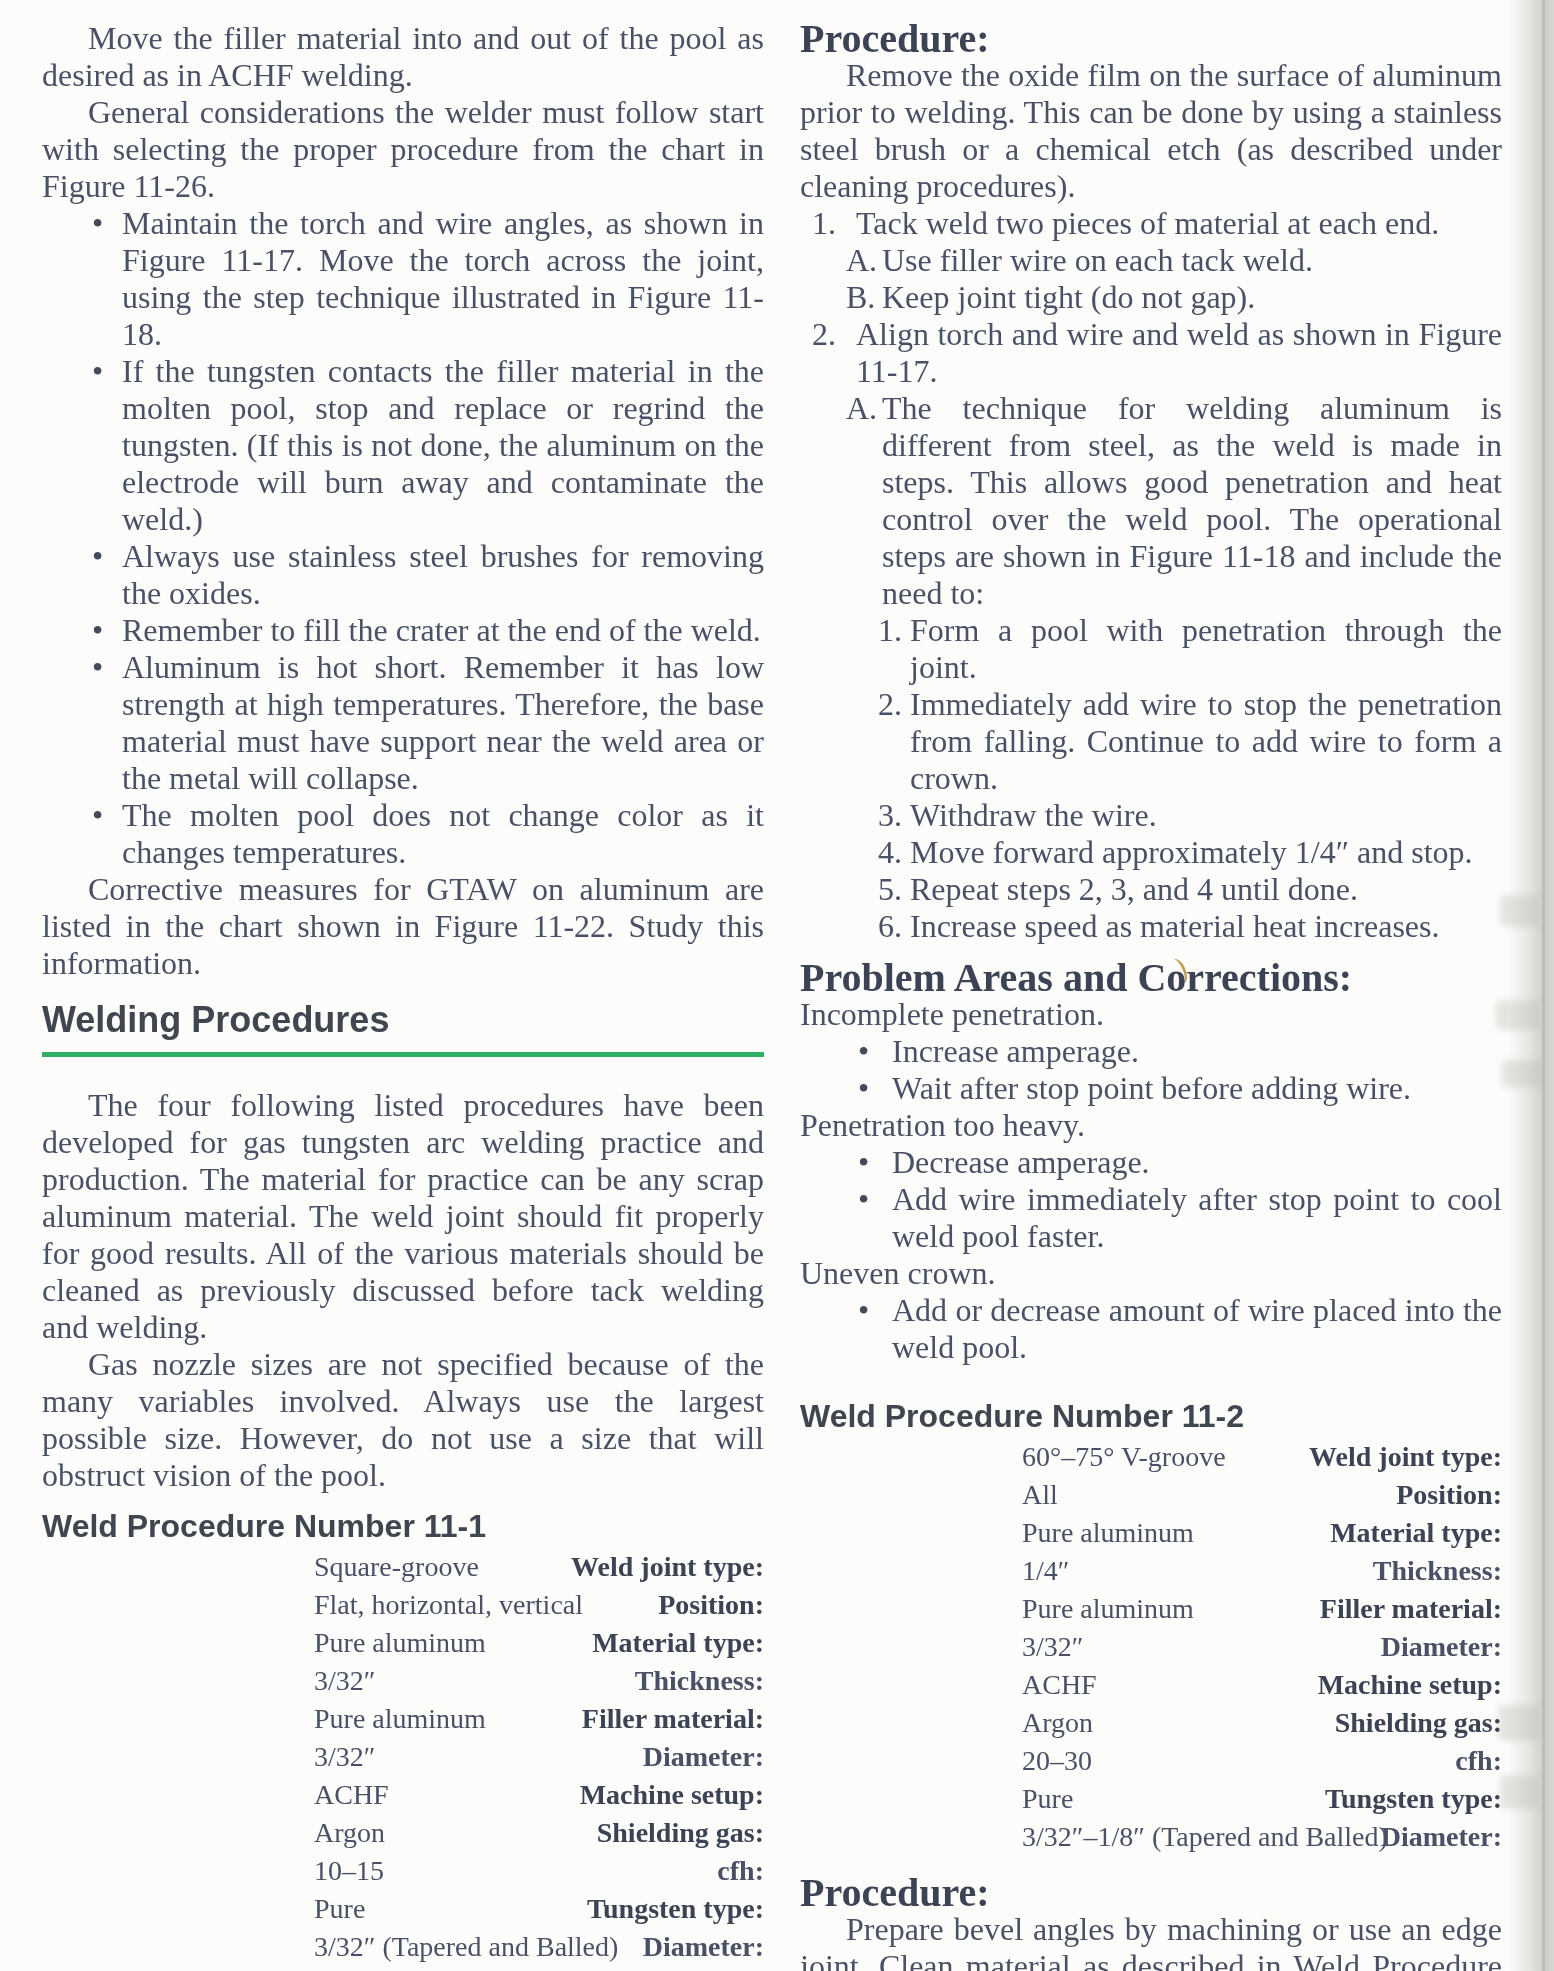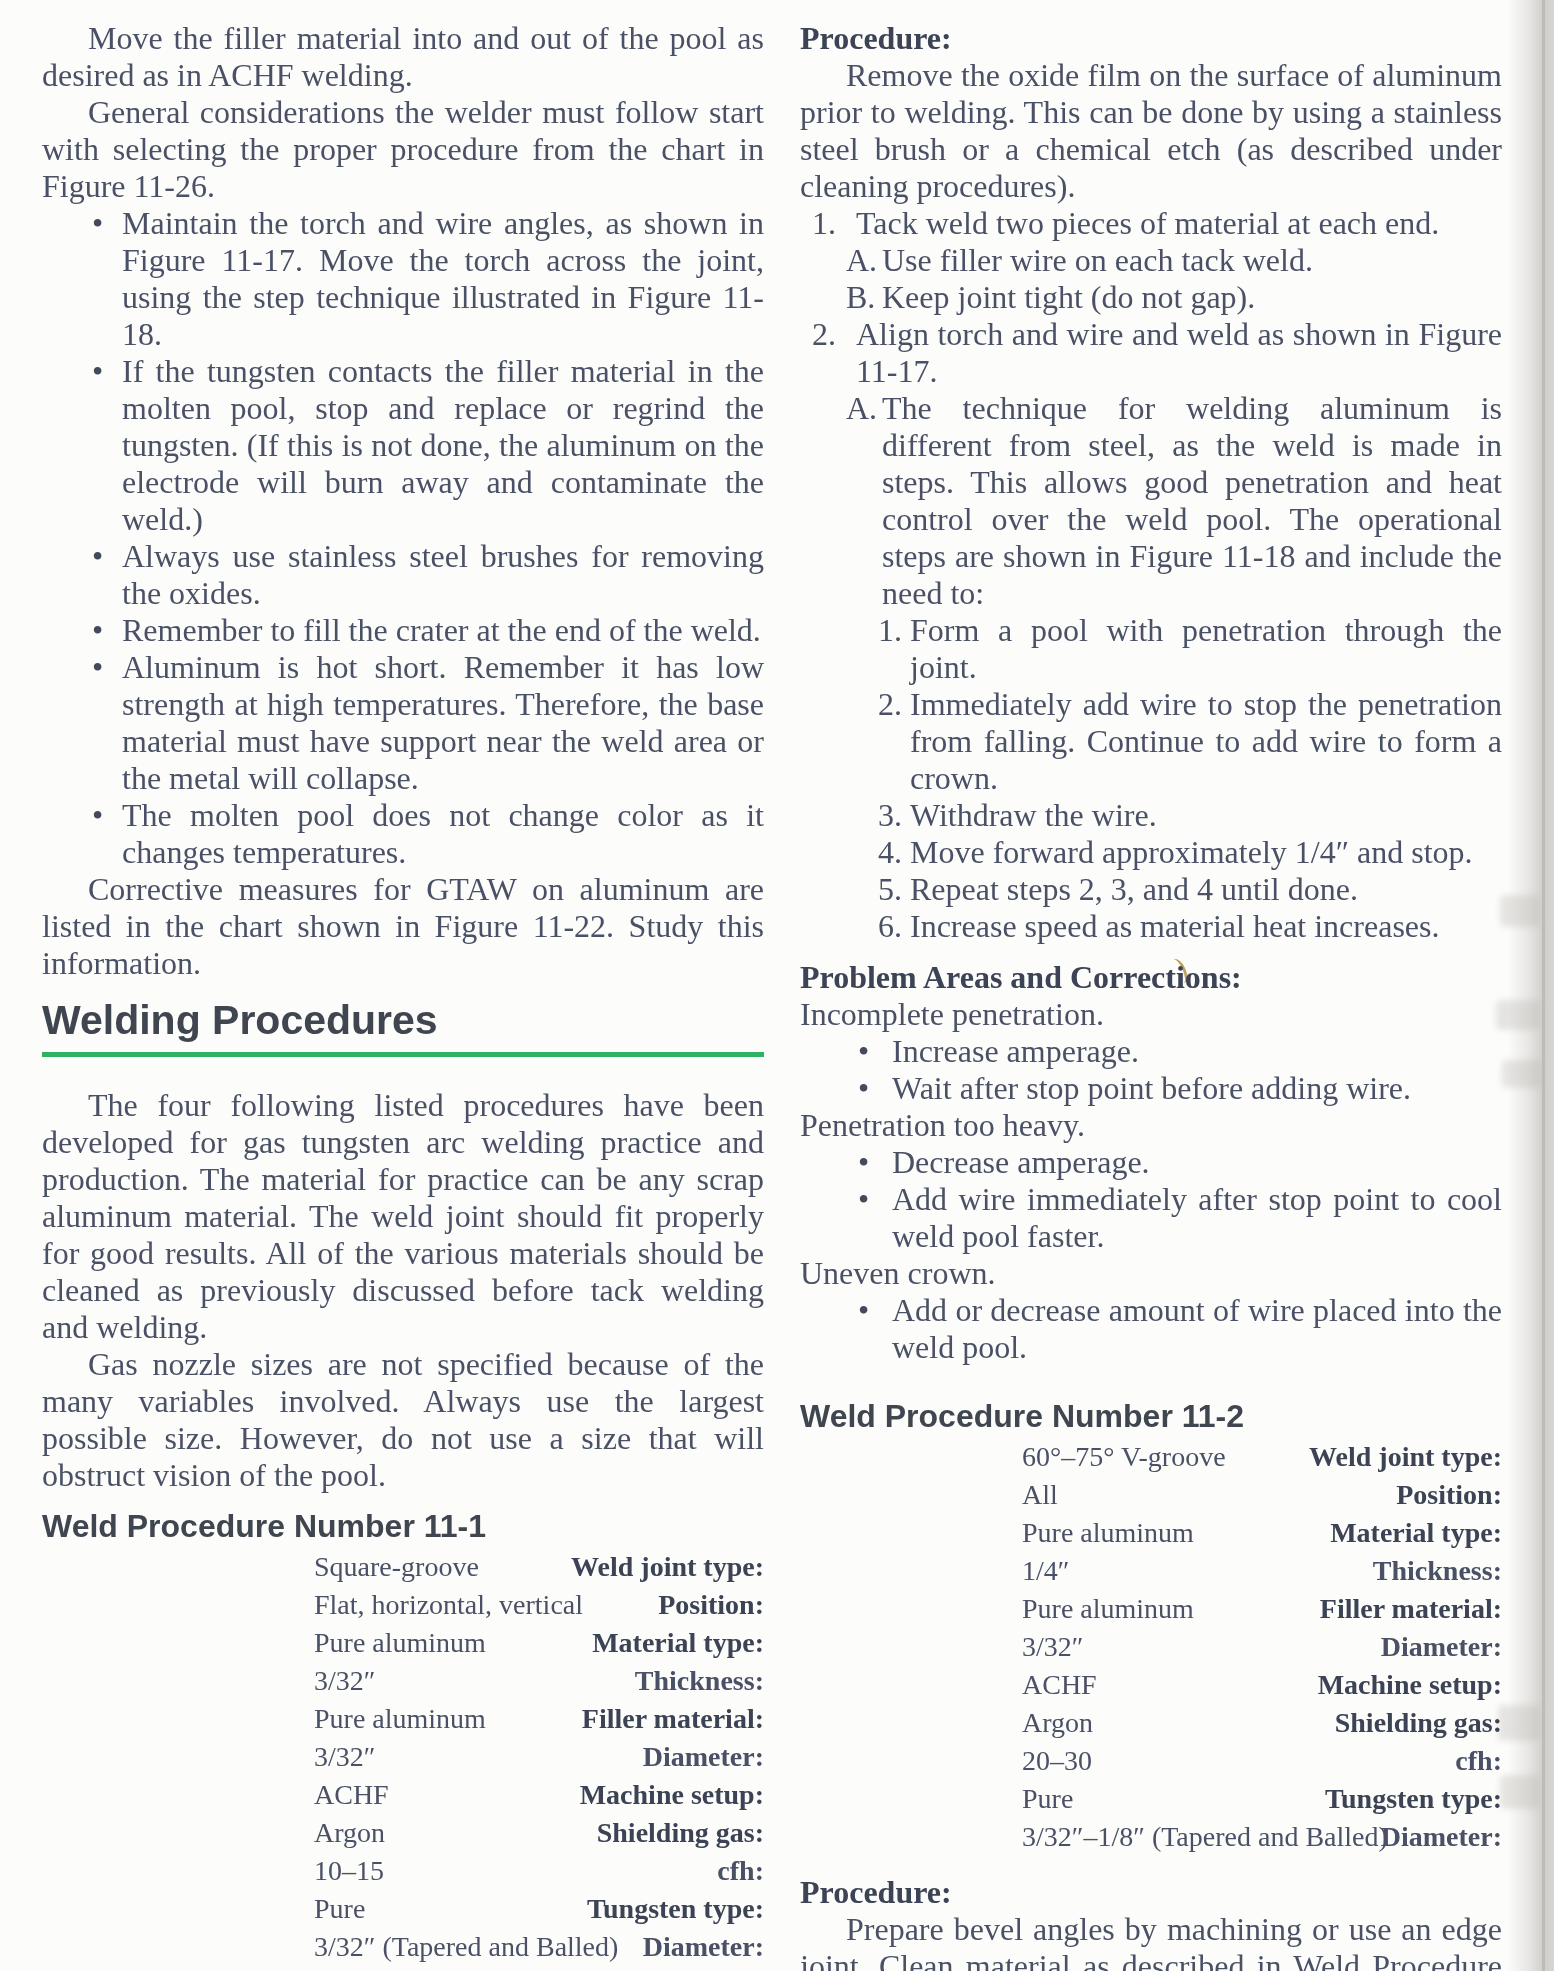--- a/index.html
+++ b/index.html
@@ -21,24 +21,24 @@
     border-right:3px solid #b5923f;transform:rotate(-24deg);opacity:.85;
   }
 
   .col{position:absolute;top:20px;}
   .col-left{left:42px;width:722px;}
   .col-right{left:800px;width:702px;}
 
   p{margin:0;font-size:32px;line-height:37px;text-align:justify;}
   .fl-indent{text-indent:46px;}
 
-  .run-head{font-weight:bold;font-size:32px;line-height:37px;color:#3c4355;text-align:left;}
+  .run-head{font-weight:bold;font-size:40px;line-height:37px;color:#3c4355;text-align:left;}
   .section-head{
     font-family:"Liberation Sans","DejaVu Sans",sans-serif;font-weight:bold;
-    font-size:41px;line-height:44px;color:#40464f;margin-top:16px;text-align:left;
+    font-size:36px;line-height:44px;color:#40464f;margin-top:16px;text-align:left;
   }
   .section-rule{height:5px;background:#2fb163;margin-top:10px;}
   .proc-head{
     font-family:"Liberation Sans","DejaVu Sans",sans-serif;font-weight:bold;
     font-size:32px;line-height:40px;color:#40464f;text-align:left;
   }
 
   .bullet-item{position:relative;padding-left:80px;font-size:32px;line-height:37px;text-align:justify;}
   .bullet-dot{position:absolute;left:50px;top:0;color:#434a5c;}
 

